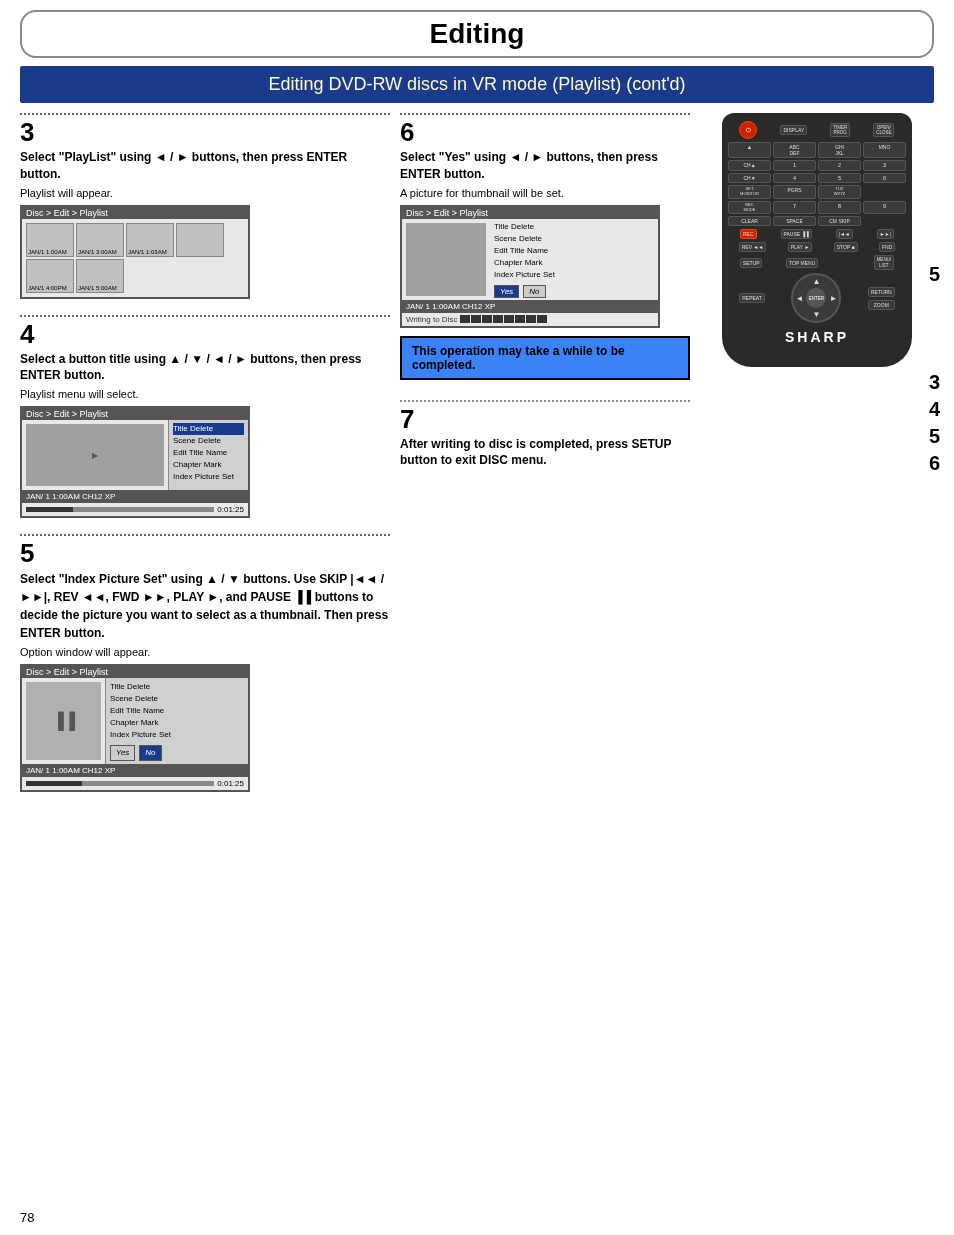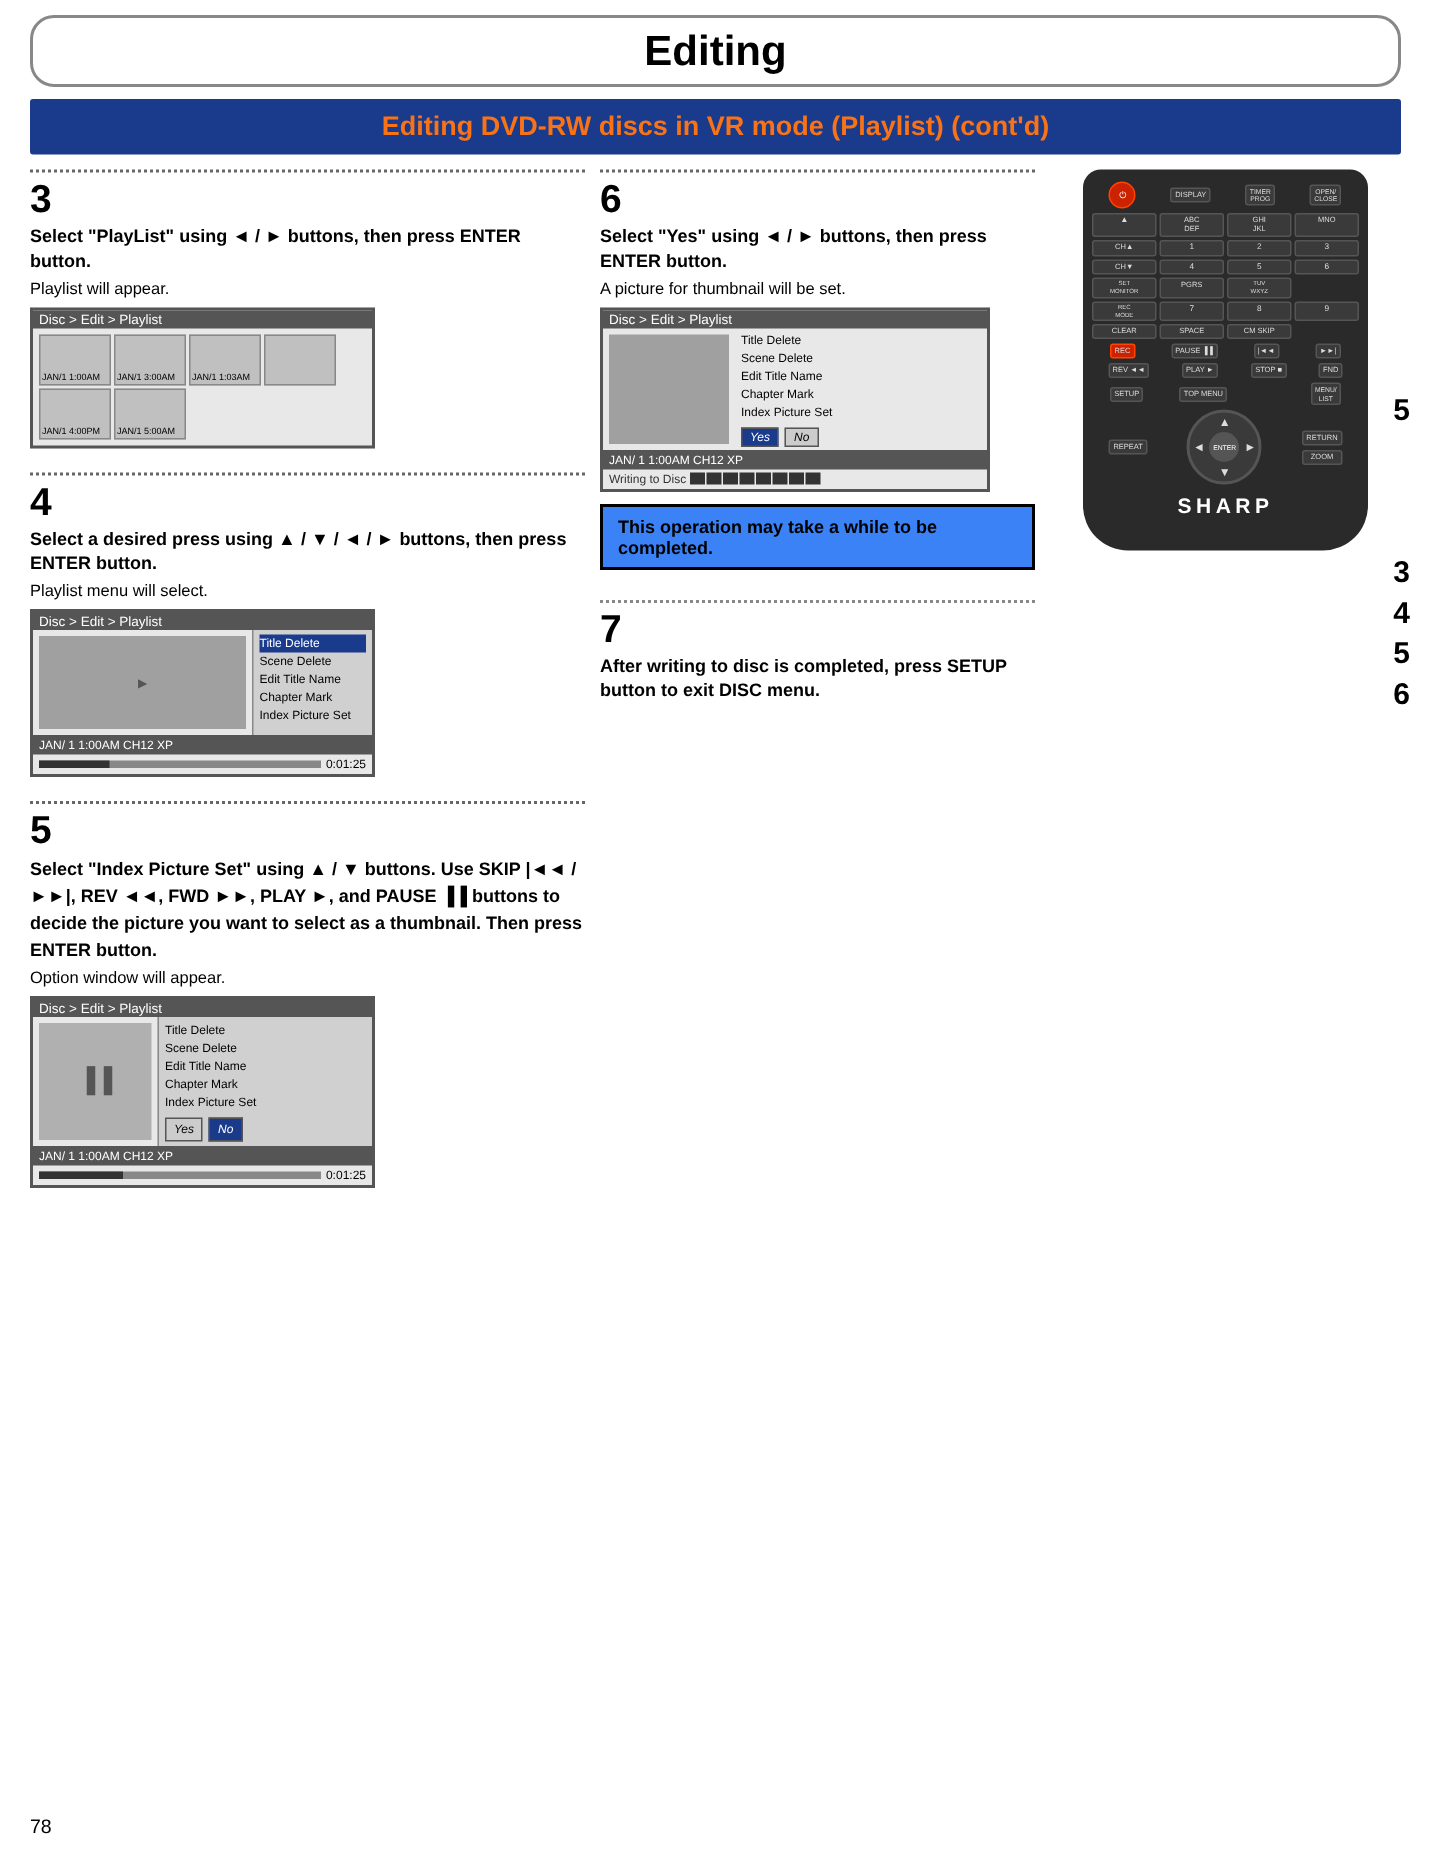--- a/index.html
+++ b/index.html
@@ -22,24 +22,24 @@
       border-radius: 16px;
     }
     .page-title {
       font-size: 28px;
       font-weight: bold;
     }
 
     
     .section-header {
       background: #1a3a8c;
-      color: #f97316;
+      color: #fef9c3;
       text-align: center;
       font-size: 18px;
-      font-weight: bold;
+      font-weight: normal;
       padding: 8px 6px;
       margin: 8px 20px 0 20px;
       border-radius: 2px;
     }
 
     
     .content-area {
       display: flex;
       margin: 10px 20px 0 20px;
       gap: 10px;
@@ -428,21 +428,21 @@
               </div>
           </div>
         </div>
       </div>
     </div>
 
     <div class="step-section">
       <div class="step-dots"></div>
       <div class="step-number">4</div>
       <div class="step-text">
-        <b>Select a desired press using ▲ / ▼ / ◄ / ► buttons, then press ENTER button.</b>
+        <b>Select a button title using ▲ / ▼ / ◄ / ► buttons, then press ENTER button.</b>
       </div>
       <div class="step-subtext">Playlist menu will select.</div>
 
       <div class="screen-mock">
         <div class="screen-title-bar">Disc &gt; Edit &gt; Playlist</div>
         <div class="screen-body">
           <div style="flex:1;background:#a0a0a0;margin:4px;min-height:60px;">
             <div style="display:flex;align-items:center;justify-content:center;height:100%;font-size:8px;color:#555;">▶</div>
           </div>
           <div class="screen-menu">

